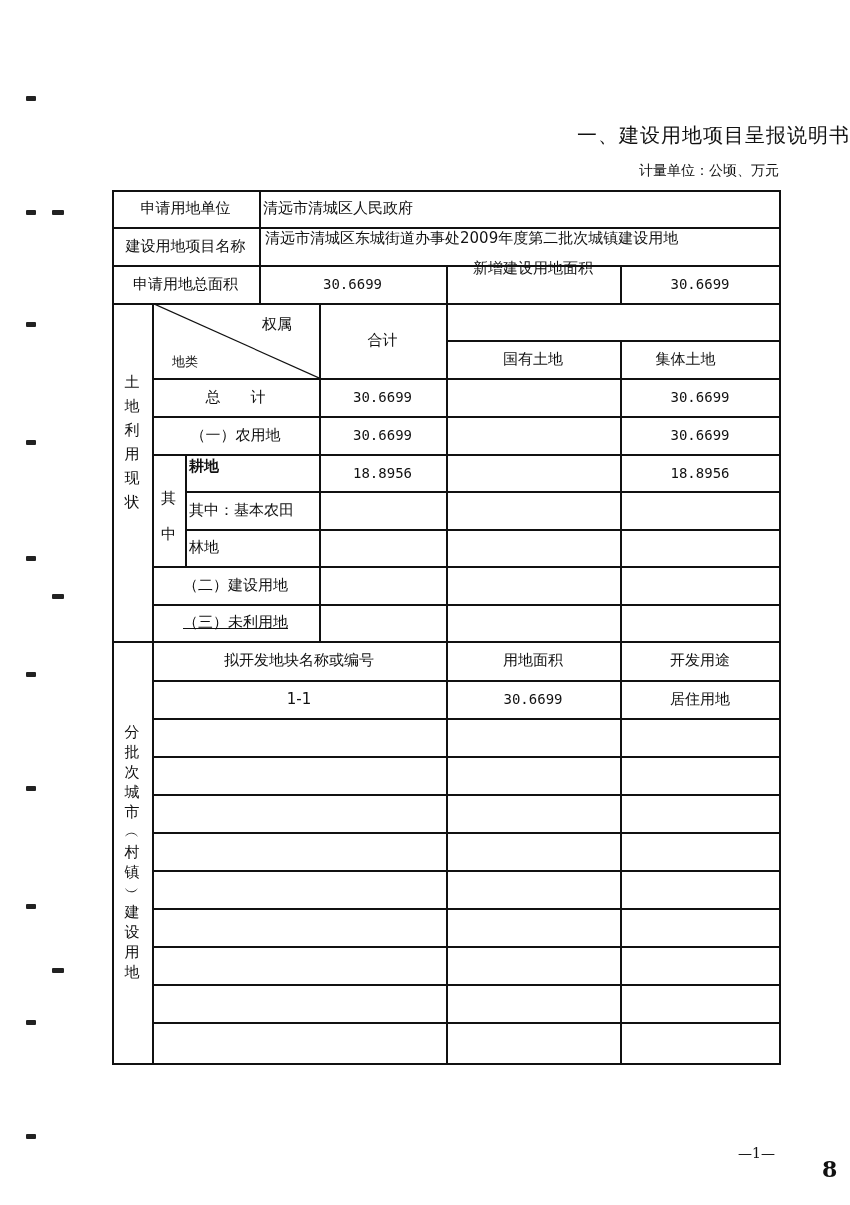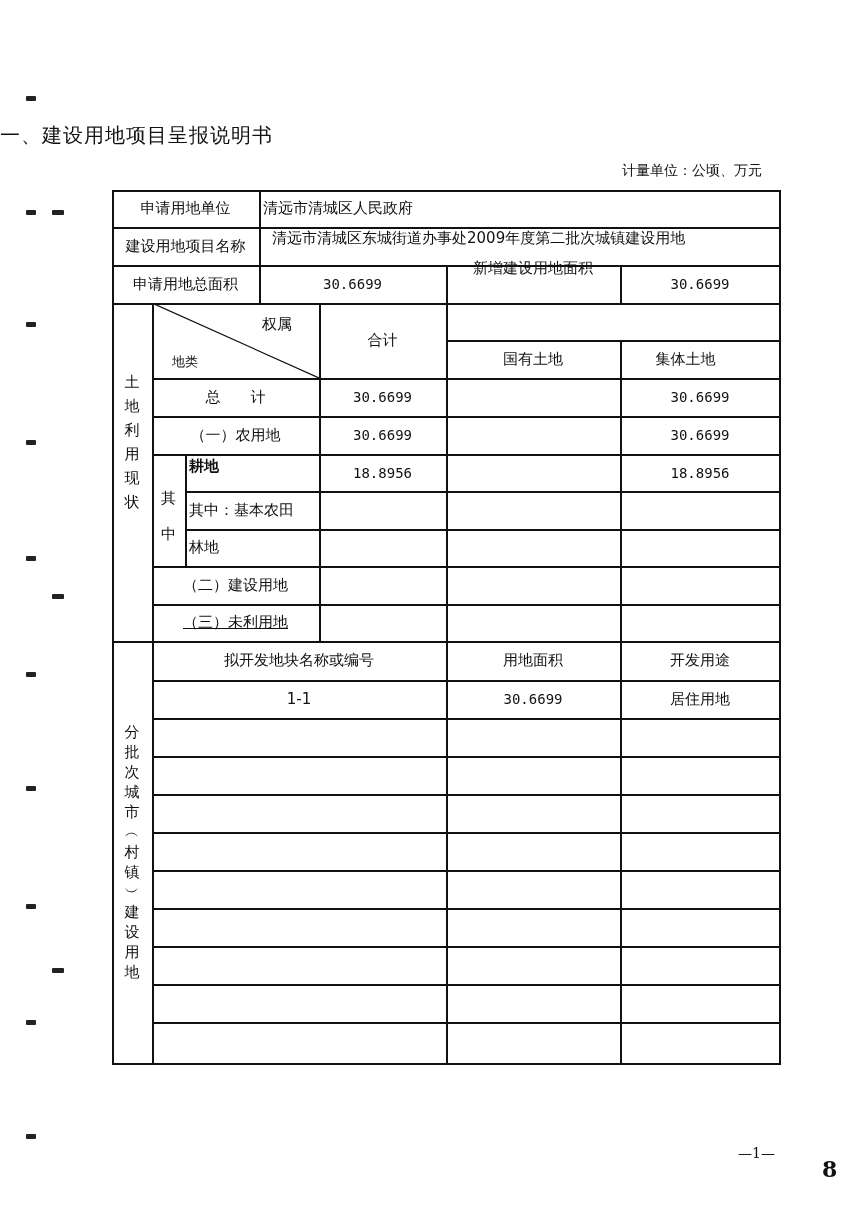--- a/index.html
+++ b/index.html
@@ -1,20 +1,20 @@
 <!DOCTYPE html>
 <html><head>
 <meta charset="utf-8">
 <style>
   html, body { margin:0; padding:0; }
   body { width:850px; height:1205px; background:#ffffff; position:relative; overflow:hidden;
          font-family:"DejaVu Sans", sans-serif; color:#111; }
   .abs { position:absolute; }
-  .title { left:0; width:850px; top:122px; text-align:left; font-size:20px; letter-spacing:1px; }
-  .unit { right:88px; top:162px; font-size:14px;margin-left:20px; }
+  .title { left:0; width:850px; top:122px; text-align:right; font-size:20px; letter-spacing:1px; }
+  .unit { right:71px; top:162px; font-size:14px;margin-left:20px; }
   .line { position:absolute; background:#111; }
   .cell { position:absolute; display:flex; align-items:center; justify-content:center; font-size:15px; }
   .cell.left { justify-content:flex-start; padding-left:4px; }
   .num { font-family:"DejaVu Sans Mono", monospace; font-size:14px; }
   .vtext { position:absolute; display:flex; flex-direction:column; align-items:center; font-size:15px; line-height:24px; }
   .vtext2 { line-height:20px; }
   .mark { position:absolute; width:10px; height:5px; background:#222; border-radius:1px; }
   .pageno { position:absolute; left:738px; top:1145px; font-size:14px; font-family:"DejaVu Serif", serif; }
   .pagebig { position:absolute; left:822px; top:1156px; font-size:22px; font-weight:bold; font-family:"DejaVu Serif", serif; }
 </style>
@@ -74,21 +74,21 @@
     <div class="line" style="left: 152px; top: 984px; width: 628px; height: 1.5px;"></div>
     <div class="line" style="left: 152px; top: 1022px; width: 628px; height: 1.5px;"></div>
     <div class="line" style="left: 152px; top: 641px; height: 423px; width: 1.5px;"></div>
     <div class="line" style="left: 446px; top: 641px; height: 423px; width: 1.5px;"></div>
     <div class="line" style="left: 620px; top: 641px; height: 423px; width: 1.5px;"></div>
   </div>
 
 <div class="cell" style="left:112px;top:190px;width:147px;height:37px;">申请用地单位</div>
 <div class="cell left" style="left:259px;top:190px;width:517px;height:37px;">清远市清城区人民政府</div>
 <div class="cell" style="left:112px;top:227px;width:147px;height:38px;">建设用地项目名称</div>
-<div class="cell left" style="left:268px;top:227px;width:517px;height:22px;">清远市清城区东城街道办事处2009年度第二批次城镇建设用地</div>
+<div class="cell left" style="left:261px;top:227px;width:517px;height:22px;">清远市清城区东城街道办事处2009年度第二批次城镇建设用地</div>
 <div class="cell" style="left:112px;top:265px;width:147px;height:38px;">申请用地总面积</div>
 <div class="cell num" style="left:259px;top:265px;width:187px;height:38px;">30.6699</div>
 <div class="cell" style="left:446px;top:249px;width:174px;height:38px;">新增建设用地面积</div>
 <div class="cell num" style="left:620px;top:265px;width:160px;height:38px;">30.6699</div>
 
 <div class="vtext" id="land-vlabel" style="left:112px;top:370px;width:40px;">
     <span>土</span>
     <span>地</span>
     <span>利</span>
     <span>用</span>

